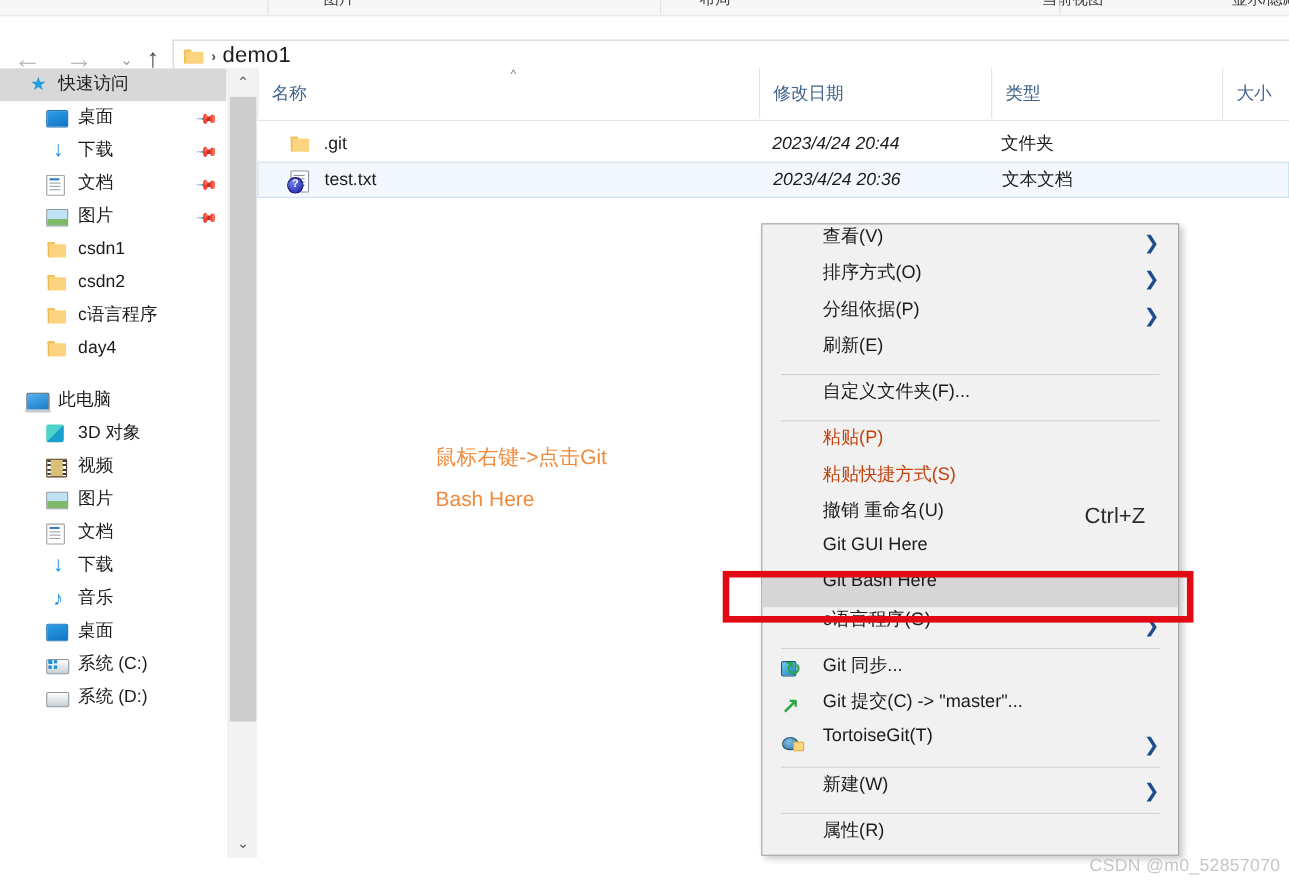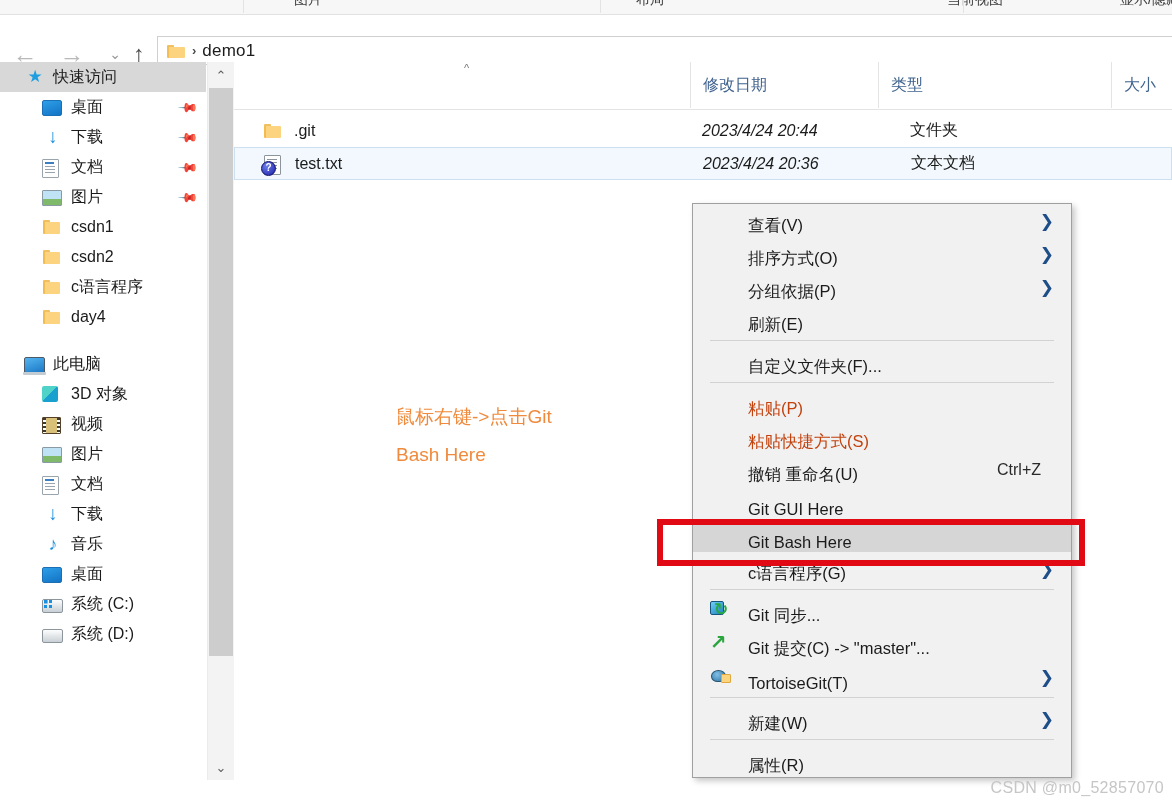--- a/index.html
+++ b/index.html
@@ -61,21 +61,21 @@
   }
   .crumb-folder-icon::after {
     content: ""; position: absolute; left: 0; top: 3px;
     width: 16px; height: 11px; background: #fcd37f;
     border-radius: 1px; border-left: 2px solid #f3bf55;
   }
   .crumb-sep {
     margin: 0 6px 0 8px; color: #4a4a4a; font-size: 13px; font-weight: bold;
   }
   .crumb-text {
-    font-size: 17px; color: #1c1c1c; letter-spacing: .2px;
+    font-size: 20px; color: #1c1c1c; letter-spacing: .2px;
   }
 
   
   .tree-pane {
     position: absolute; left: 0; top: 62px;
     width: 206px; height: 718px;
     background: #ffffff; overflow: hidden;
   }
   .tree-item {
     position: relative; height: 30px;
@@ -160,21 +160,21 @@
     padding-left: 12px; box-sizing: border-box;
     border-left: 1px solid #e4e4e4;
   }
   .col-h:first-child { border-left: none; }
   .sort-caret {
     position: absolute; left: 230px; top: 1px;
     font-size: 11px; color: #767676; line-height: 1;
   }
   .col-name { left: 0;   width: 456px; }
   .col-date { left: 456px; width: 208px; }
-  .col-type { left: 644px; width: 213px; }
+  .col-type { left: 667px; width: 213px; }
   .col-size { left: 877px; width: 61px; }
 
   .row {
     position: absolute; left: 0; width: 938px; height: 33px;
     display: flex; align-items: center;
     font-size: 16px; color: #1b1b1b;
     box-sizing: border-box;
   }
   .row.selected {
     background: #f2f8fd;
@@ -204,34 +204,34 @@
   
   .ctxmenu {
     position: absolute; left: 692px; top: 203px;
     width: 380px; background: #f1f1f1;
     border: 1px solid #a0a0a0;
     box-shadow: 3px 3px 6px rgba(0,0,0,.22);
     box-sizing: border-box;
   }
   .mi {
     position: relative; height: 33px;
-    display: flex; align-items: flex-end;
+    display: flex; align-items: flex-start;
     font-size: 16.5px; color: #1b1b1b;
     padding-left: 55px; box-sizing: border-box;
     white-space: nowrap;
   }
   .mi.disabled { color: #c2410c; }
   .mi.highlight { background: #d6d6d6; }
   .mi .arrow {
     position: absolute; right: 17px; top: 50%; transform: translateY(-50%);
     color: #1d4e89; font-size: 17px; font-weight: 300;
   }
   .mi .accel {
     position: absolute; right: 30px; top: 50%; transform: translateY(-50%);
-    font-size: 16px; color: #2a2a2a;
+    font-size: 20px; color: #2a2a2a;
   }
   .mi .mi-icon {
     position: absolute; left: 17px; top: 50%; transform: translateY(-50%);
     width: 20px; height: 20px;
   }
   .msep {
     height: 1px; margin: 4px 17px 4px 17px; background: #d2d2d2;
   }
 
   
@@ -433,20 +433,21 @@
 
   <div class="tree-scroll">
     <div class="ts-arrow ts-up">⌃</div>
     <div class="ts-thumb"></div>
     <div class="ts-arrow ts-down">⌄</div>
   </div>
 
   <div class="list-pane">
     <div class="col-headers">
       <div class="sort-caret">^</div>
+      <div class="col-h col-name">名称</div>
       <div class="col-h col-date">修改日期</div>
       <div class="col-h col-type">类型</div>
       <div class="col-h col-size">大小</div>
     </div>
 
     <div class="row" style="top:52px;">
       <div class="cell-name">
         <span class="row-icon">
             <span class="ic-folder"></span>
           </span>

